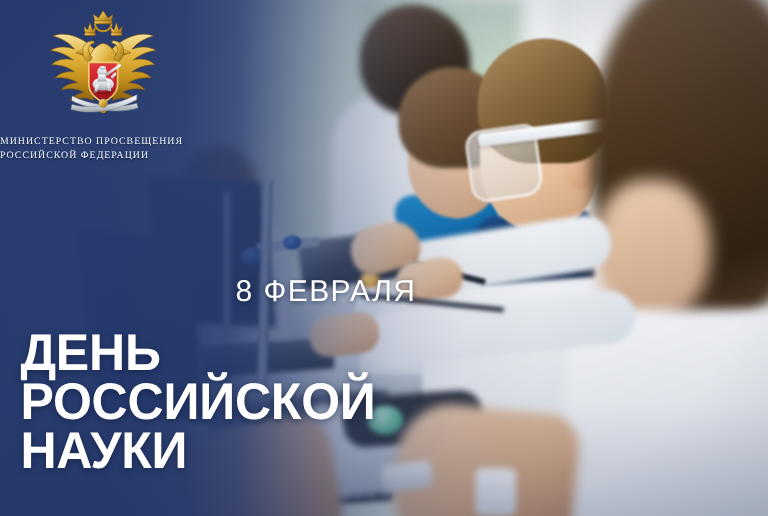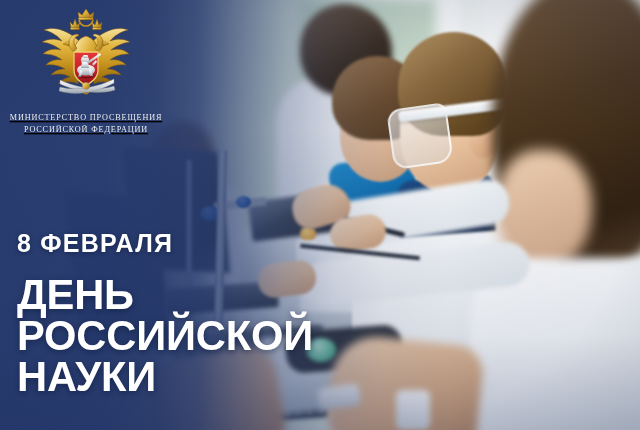--- a/index.html
+++ b/index.html
@@ -412,22 +412,21 @@
     position: absolute;
     inset: 0;
     background: linear-gradient(180deg, rgba(30,48,96,0.10) 0%, rgba(30,48,96,0.0) 30%, rgba(30,48,96,0.10) 78%, rgba(28,44,90,0.28) 100%);
   }
 
   
   .logo-block {
     position: absolute;
     left: 0; top: 8px;
     width: 172px;
-    text-align: center;
-    text-decoration: underline;
+    text-align: left;
   }
   .emblem { display: block; margin: 0 auto; }
   .ministry-caption {
     margin-top: 6px;
     color: #eef2f8;
     font-family: "Liberation Serif", serif;
     font-size: 8.2px;
     line-height: 11.5px;
     letter-spacing: 0.85px;
     text-transform: uppercase;
@@ -438,25 +437,26 @@
   
   .text-block {
     position: absolute;
     left: 17px;
     top: 228px;
     width: 330px;
   }
   .eyebrow {
     color: #ffffff;
     font-size: 25px;
-    font-weight: 700;
+    font-weight: 400;
     letter-spacing: 1.2px;
     line-height: 30px;
     text-shadow: 0 1px 4px rgba(10,20,50,.55);
     margin: 0 0 16px 0;
+    text-align: right;
   }
   .headline {
     margin: 0;
     color: #ffffff;
     font-weight: 700;
     font-size: 43px;
     line-height: 41px;
     letter-spacing: -0.2px;
     transform: scaleX(.97);
     transform-origin: left center;

